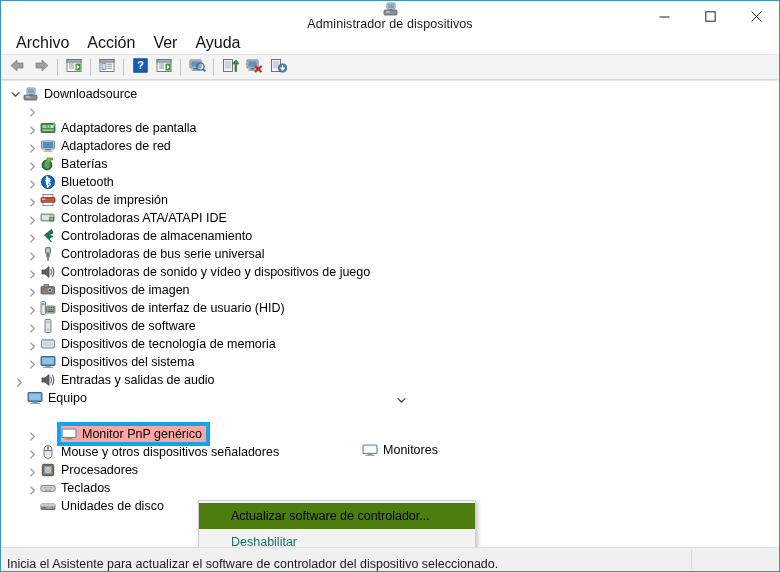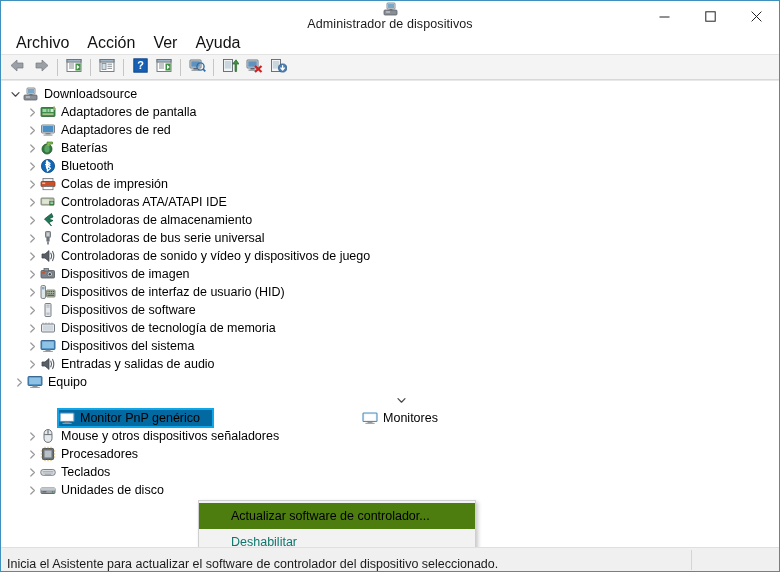--- a/index.html
+++ b/index.html
@@ -133,25 +133,26 @@
   }
   .tlabel {
     font-size: 12.5px;
     color: #000000;
     line-height: 16px;
   }
   .row .selwrap {
     display: inline-flex;
     align-items: center;
     padding: 1px 3px 1px 0;
+    margin-top: 32px;
   }
   .row.selected .selwrap {
-    background: #0369a1;
-    border: 2px solid #0ea5e9;
-    padding: 0px 12px 0px 0px;
+    background: #fca5a5;
+    border: 4px solid #0ea5e9;
+    padding: 0px 4px 0px 0px;
   }
 
   
   .statusbar {
     height: 24px;
     min-height: 24px;
     background: #f0f0f0;
     border-top: 1px solid #dfdfdf;
     display: flex;
     align-items: flex-end;

